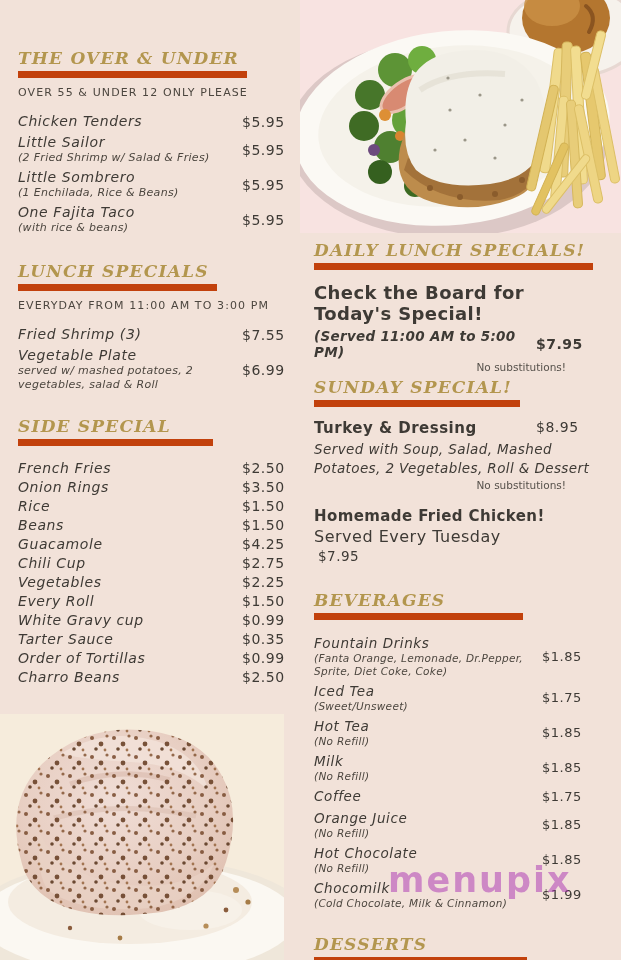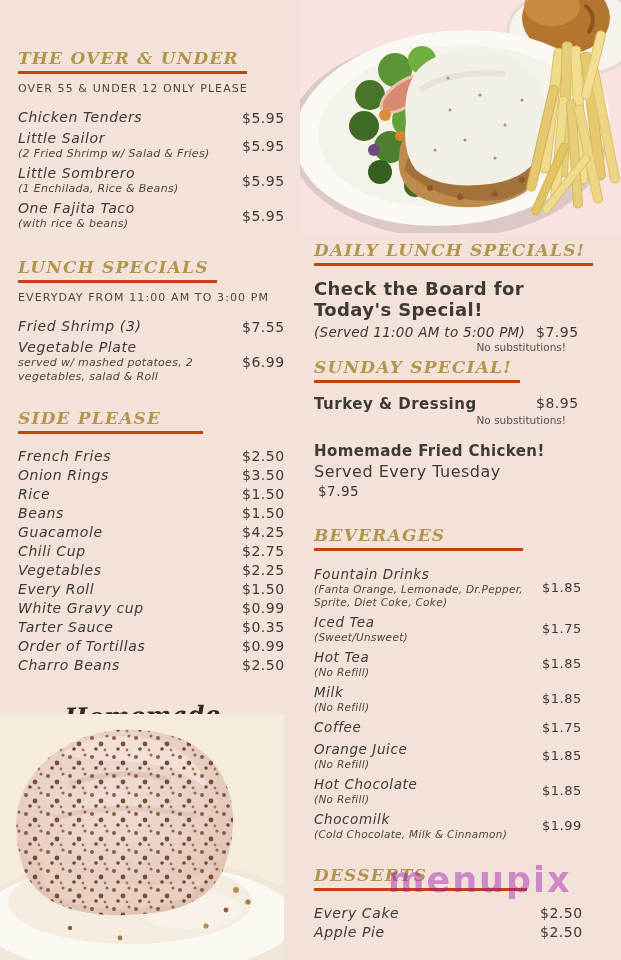--- a/index.html
+++ b/index.html
@@ -8,42 +8,42 @@
     background:#f2e2d9;color:#3e3a35;
     font-family:"DejaVu Sans",sans-serif;
   }
   
   .col-left{position:absolute;left:18px;top:48px;width:280px;}
   .col-right{position:absolute;left:314px;top:240px;width:292px;}
   
   .sec-title{
     font-family:"DejaVu Serif",serif;font-style:italic;font-weight:bold;
     color:#b3964e;font-size:17px;letter-spacing:1.2px;
-    display:inline-block;border-bottom:3px solid #c2410c;padding:0 8px 3px 0;
+    display:inline-block;border-bottom:7px solid #c2410c;padding:0 8px 3px 0;
     white-space:nowrap;
   }
   .pr-sm{padding-right:8px}.pr-md{padding-right:42px}.pr-lg{padding-right:78px}.pr-xl{padding-right:100px}
   .sec-sub{font-size:11px;letter-spacing:1.1px;color:#4c463f;margin-top:8px;}
   
   .items{margin-top:14px;}
   .row{display:flex;align-items:center;margin-bottom:4px;}
   .row .nm{flex:1;padding-right:6px;font-style:italic;}
   .name{display:block;font-size:14px;letter-spacing:0.6px;line-height:17px;}
   .note{display:block;font-size:11px;letter-spacing:0.3px;color:#4c463f;line-height:14px;}
   .price{min-width:56px;text-align:left;font-size:14px;letter-spacing:0.5px;}
   .tight .row{margin-bottom:3px}
   .tight .name{line-height:14.5px}
   
   .bev .name{font-size:13.5px;line-height:18px}
   .bev .note{font-size:10.5px;line-height:13px}
   .bev .price{min-width:64px;font-size:13px}
   .des .price{min-width:66px}
   
   .bold-line{font-weight:bold;font-size:18px;letter-spacing:0.4px;margin-top:12px;}
-  .served-row{display:flex;align-items:center;margin-top:4px;}
+  .served-row{display:flex;align-items:center;margin-top:4px;font-weight:bold;}
   .served-row .it{flex:1;font-style:italic;font-size:13.5px;letter-spacing:0.3px;}
   .served-row .price{min-width:70px}
   .no-sub{font-size:10.5px;color:#55504a;text-align:right;padding-right:40px;margin-top:1px;}
   .turkey-row{display:flex;align-items:flex-start;margin-top:12px;}
   .turkey-row .nm{flex:1;font-weight:bold;font-size:15px;letter-spacing:0.5px;}
   .turkey-row .price{min-width:70px}
   .desc-it{font-style:italic;font-size:13.5px;line-height:19px;letter-spacing:0.4px;margin-top:3px;}
   .plain-line{font-size:16px;letter-spacing:0.5px;margin-top:2px;}
   .price-line{font-size:13.5px;letter-spacing:0.5px;padding-left:4px;margin-top:2px;}
   .mt16{margin-top:16px}.mt24{margin-top:24px}.mt26{margin-top:26px}
@@ -119,21 +119,21 @@
           <div class="nm">
             <span class="name">Vegetable Plate</span>
             <span class="note">served w/ mashed potatoes, 2 vegetables, salad &amp; Roll</span>
           </div>
           <span class="price">$6.99</span>
         </div>
       </div>
     </div>
 
     <div class="mt24">
-      <span class="sec-title pr-md">SIDE PLEASE</span>
+      <span class="sec-title pr-md">SIDE SPECIAL</span>
       <div class="items tight">
         <div class="row">
             <div class="nm">
               <span class="name">French Fries</span>
             </div>
             <span class="price">$2.50</span>
           </div>
         <div class="row">
             <div class="nm">
               <span class="name">Onion Rings</span>
@@ -220,20 +220,21 @@
       </div>
       <div class="no-sub">No substitutions!</div>
     </div>
 
     <div style="margin-top:4px">
       <span class="sec-title pr-sm">SUNDAY SPECIAL!</span>
       <div class="turkey-row">
         <span class="nm">Turkey &amp; Dressing</span>
         <span class="price">$8.95</span>
       </div>
+      <div class="desc-it" style="width:286px">Served with Soup, Salad, Mashed Potatoes, 2 Vegetables, Roll &amp; Dessert</div>
       <div class="no-sub">No substitutions!</div>
       <div class="bold-line mt16" style="font-size:15px">Homemade Fried Chicken!</div>
       <div class="plain-line">Served Every Tuesday</div>
       <div class="price-line">$7.95</div>
     </div>
 
     <div class="mt26">
       <span class="sec-title pr-lg">BEVERAGES</span>
       <div class="items bev">
         <div class="row">

